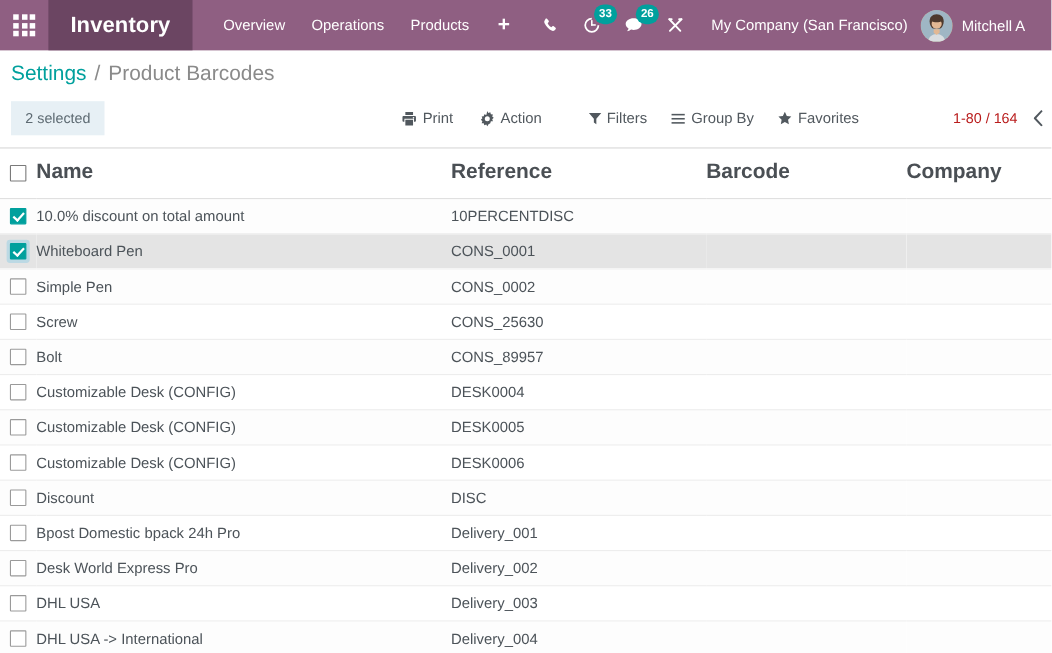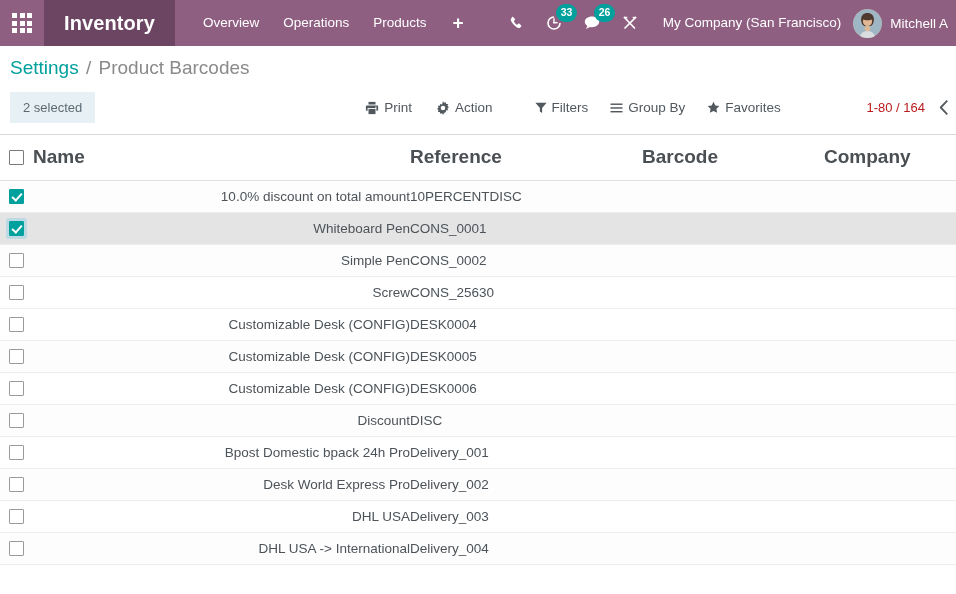--- a/index.html
+++ b/index.html
@@ -98,21 +98,21 @@
     font-size: 13.5px;
     padding: 0 12px 0 14px;
     line-height: 46px;
     cursor: pointer;
     white-space: nowrap;
   }
   .user-menu {
     display: flex;
     align-items: center;
     gap: 8px;
-    padding-right: 8px;
+    padding-right: 24px;
     cursor: pointer;
     white-space: nowrap;
   }
   .avatar {
     width: 29px; height: 29px;
     border-radius: 50%;
     overflow: hidden;
     background: #c9a88f;
     flex: 0 0 29px;
     position: relative;
@@ -229,21 +229,21 @@
     font-size: 13.5px;
     color: #4c5359;
     padding: 8px 0;
     border-bottom: 1px solid #ededed;
     white-space: nowrap;
     overflow: hidden;
     text-overflow: ellipsis;
     height: 31px;
   }
   .col-cb { width: 33px; padding-left: 9px !important; }
-  .col-name { width: 377px; text-align: right; }
+  .col-name { width: 377px; }
   .col-ref { width: 232px; }
   .col-barcode { width: 182px; }
   .col-company { width: auto; }
 
   tr.row-odd td { background: #fdfdfd; }
   tr.row-even td { background: #ffffff; }
   tr.row-hover td { background: #e4e4e4 !important; }
 
   .cb {
     width: 15px; height: 15px;
@@ -480,20 +480,29 @@
         </tr>
         <tr class="row-even">
           <td class="col-cb">
             <span class="cb"></span>
           </td>
           <td class="col-name">Screw</td>
           <td class="col-ref">CONS_25630</td>
           <td class="col-barcode"></td>
           <td class="col-company"></td>
         </tr>
+        <tr class="row-odd">
+          <td class="col-cb">
+            <span class="cb"></span>
+          </td>
+          <td class="col-name">Bolt</td>
+          <td class="col-ref">CONS_89957</td>
+          <td class="col-barcode"></td>
+          <td class="col-company"></td>
+        </tr>
         <tr class="row-even">
           <td class="col-cb">
             <span class="cb"></span>
           </td>
           <td class="col-name">Customizable Desk (CONFIG)</td>
           <td class="col-ref">DESK0004</td>
           <td class="col-barcode"></td>
           <td class="col-company"></td>
         </tr>
         <tr class="row-odd">

